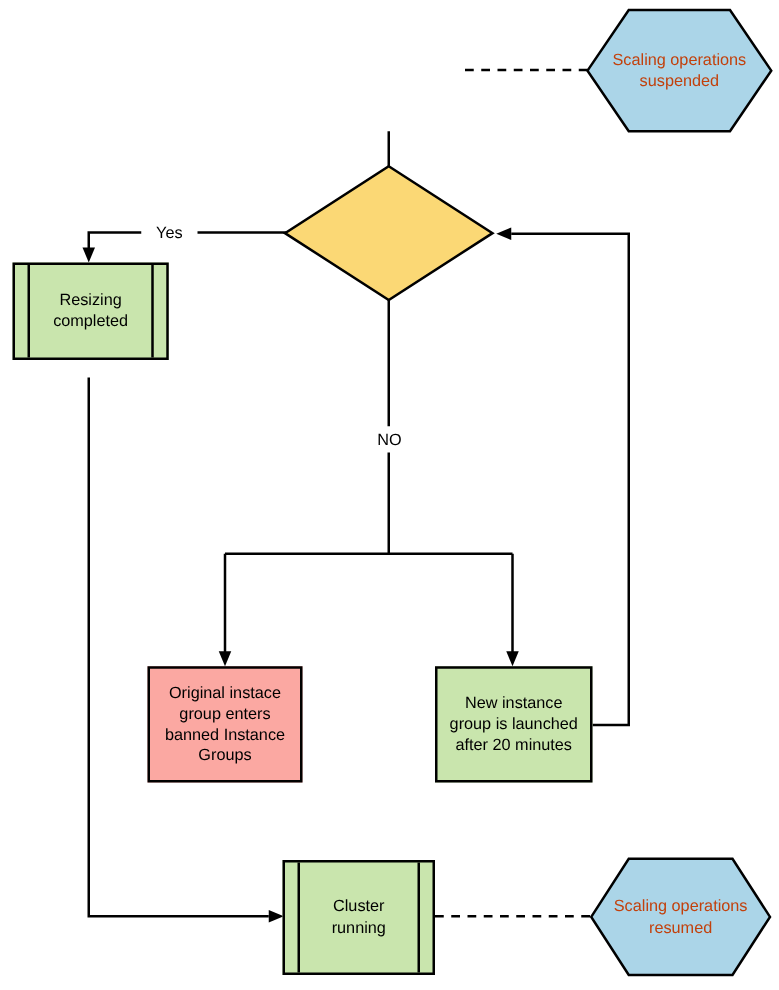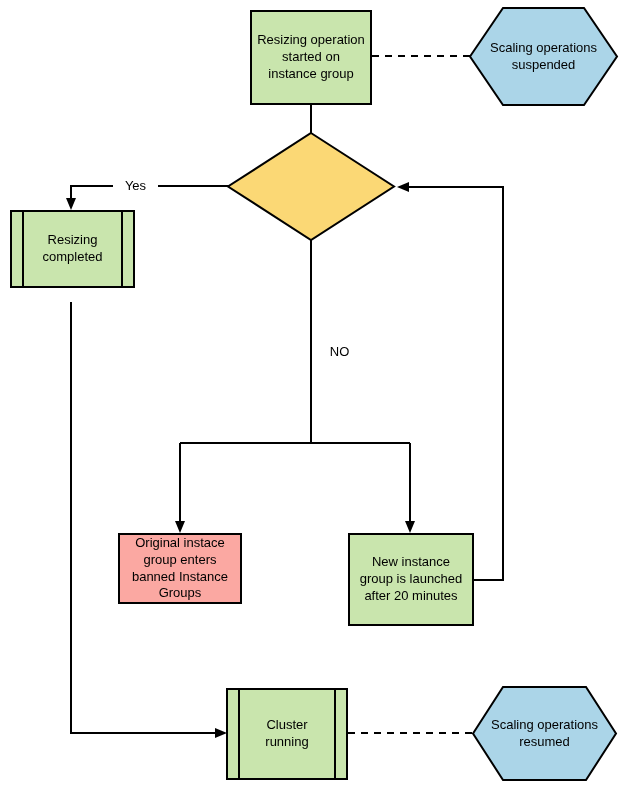--- a/index.html
+++ b/index.html
@@ -38,21 +38,21 @@
     border: 2px solid #000000;
   }
   .shape-label {
     position: absolute;
     display: flex;
     align-items: center;
     justify-content: center;
     text-align: center;
     font-size: 13px;
     line-height: 1.3;
-    color: #000000;
+    color: #c2410c;
     white-space: pre-line;
   }
   .predef-bar {
     position: absolute;
     top: 0;
     bottom: 0;
     width: 2px;
     background: #000000;
   }
   .predef-bar.left  { left: 10px; }
@@ -86,34 +86,29 @@
     <polygon points="409,182 409,192 397,187" fill="#000000"></polygon>
     <path d="M71 302 V733 H215" stroke="#000000" stroke-width="2" fill="none"></path>
     <polygon points="215,728 215,738 227,733" fill="#000000"></polygon>
     <path d="M348 733 H473" stroke="#000000" stroke-width="2" fill="none" stroke-dasharray="7,6"></path>
 
     <polygon points="470,56.5 503,8 584,8 617,56.5 584,105 503,105" stroke="#000000" stroke-width="2" fill="#abd5e8"></polygon>
     <polygon points="311,133 394,186.5 311,240 228,186.5" stroke="#000000" stroke-width="2" fill="#fbd875"></polygon>
     <polygon points="473,733.5 503,687 586,687 616,733.5 586,780 503,780" stroke="#000000" stroke-width="2" fill="#abd5e8"></polygon>
   </svg>
 
-  <div class="node rect-node" style="left: 250px; top: 10px; width: 122px; height: 95px; background-color: rgb(201, 229, 173);">
-    <span>Resizing operation
-started on
-instance group</span>
-  </div>
 
   <div class="node rect-node" style="left: 10px; top: 210px; width: 125px; height: 78px; background-color: rgb(201, 229, 173);">
     <div class="predef-bar left"></div>
     <div class="predef-bar right"></div>
     <span>Resizing
 completed</span>
   </div>
 
-  <div class="node rect-node" style="left: 118px; top: 533px; width: 124px; height: 71px; background-color: rgb(251, 168, 162);">
+  <div class="node rect-node" style="left: 118px; top: 533px; width: 124px; height: 93px; background-color: rgb(251, 168, 162);">
     <span>Original instace
 group enters
 banned Instance
 Groups</span>
   </div>
 
   <div class="node rect-node" style="left: 348px; top: 533px; width: 126px; height: 93px; background-color: rgb(201, 229, 173);">
     <span>New instance
 group is launched
 after 20 minutes</span>
@@ -128,15 +123,15 @@
 
   <div class="shape-label" style="left:470px; top:8px; width:147px; height:97px;">Scaling operations
 suspended</div>
 
 
   <div class="shape-label" style="left:473px; top:687px; width:143px; height:93px;">Scaling operations
 resumed</div>
 
   <div class="edge-label" style="left:113px; top:175px; width:45px; height:21px;">Yes</div>
 
-  <div class="edge-label" style="left:294px; top:341px; width:35px; height:21px;margin-left:28px;">NO</div>
+  <div class="edge-label" style="left:294px; top:341px; width:35px; height:21px;">NO</div>
 
 </div>
 
 </body></html>

